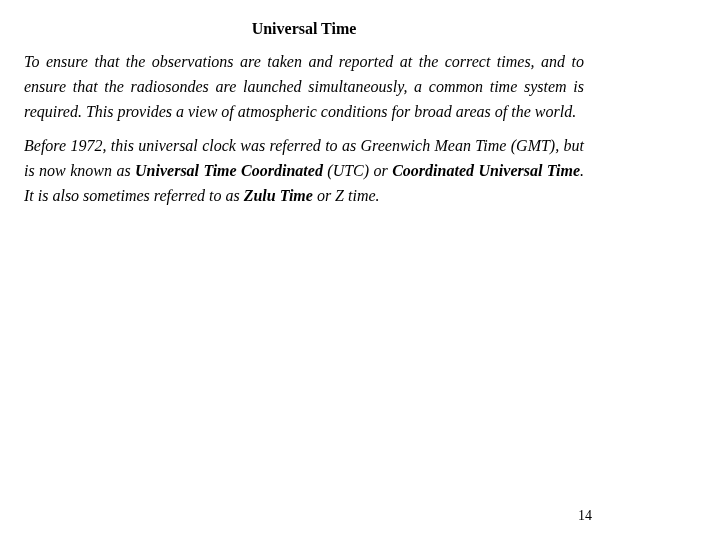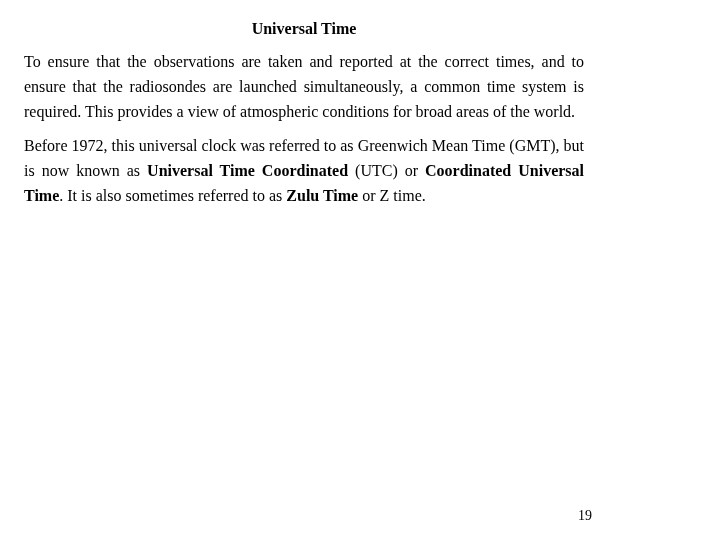--- a/index.html
+++ b/index.html
@@ -28,20 +28,21 @@
     .title {
       text-align: center;
       font-weight: bold;
       font-size: 16px;
       margin-bottom: 12px;
     }
 
     .content {
       text-align: justify;
       line-height: 1.55;
+      font-style: italic;
     }
 
     .paragraph {
       margin-bottom: 10px;
     }
 
     .paragraph-no-gap {
       margin-bottom: 8px;
     }
 
@@ -71,15 +72,15 @@
     </div>
 
 
 
     <div class="paragraph-no-gap">
       <span>Before 1972, this universal clock was referred to as Greenwich Mean Time (GMT), but is now known as </span><span class="bold">Universal Time Coordinated</span><span> (UTC) or </span><span class="bold">Coordinated Universal Time</span><span>. It is also sometimes referred to as </span><span class="bold">Zulu Time</span><span> or Z time.</span>
     </div>
 
   </div>
 
-  <div class="page-number">19</div>
+  <div class="page-number">14</div>
 
 </div>
 
 </body></html>

